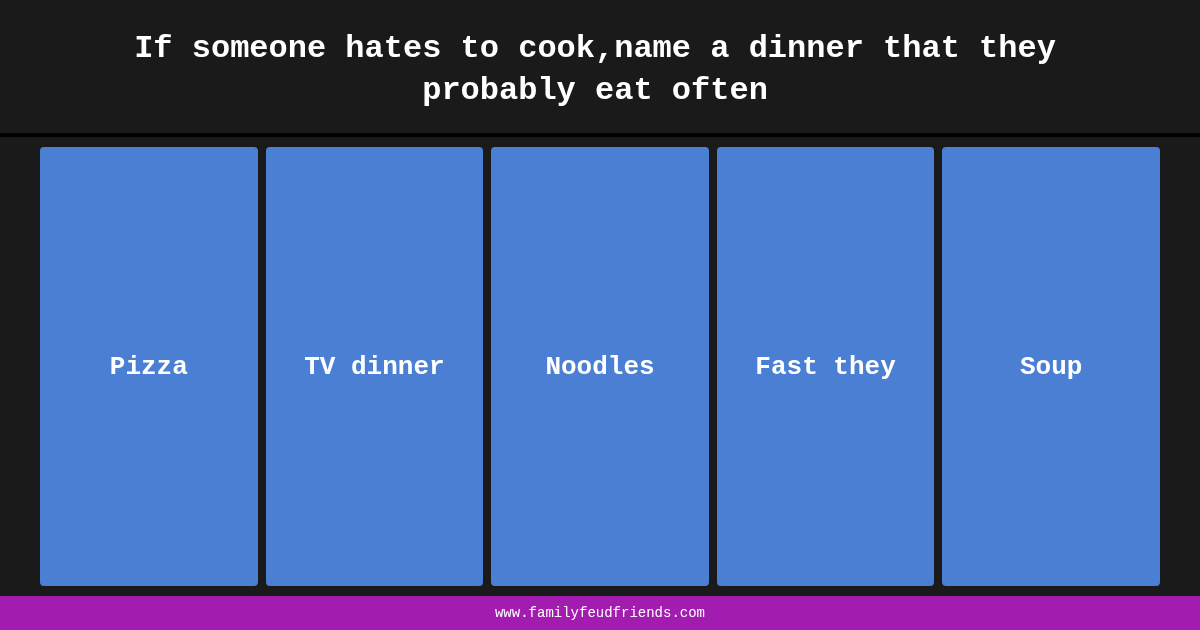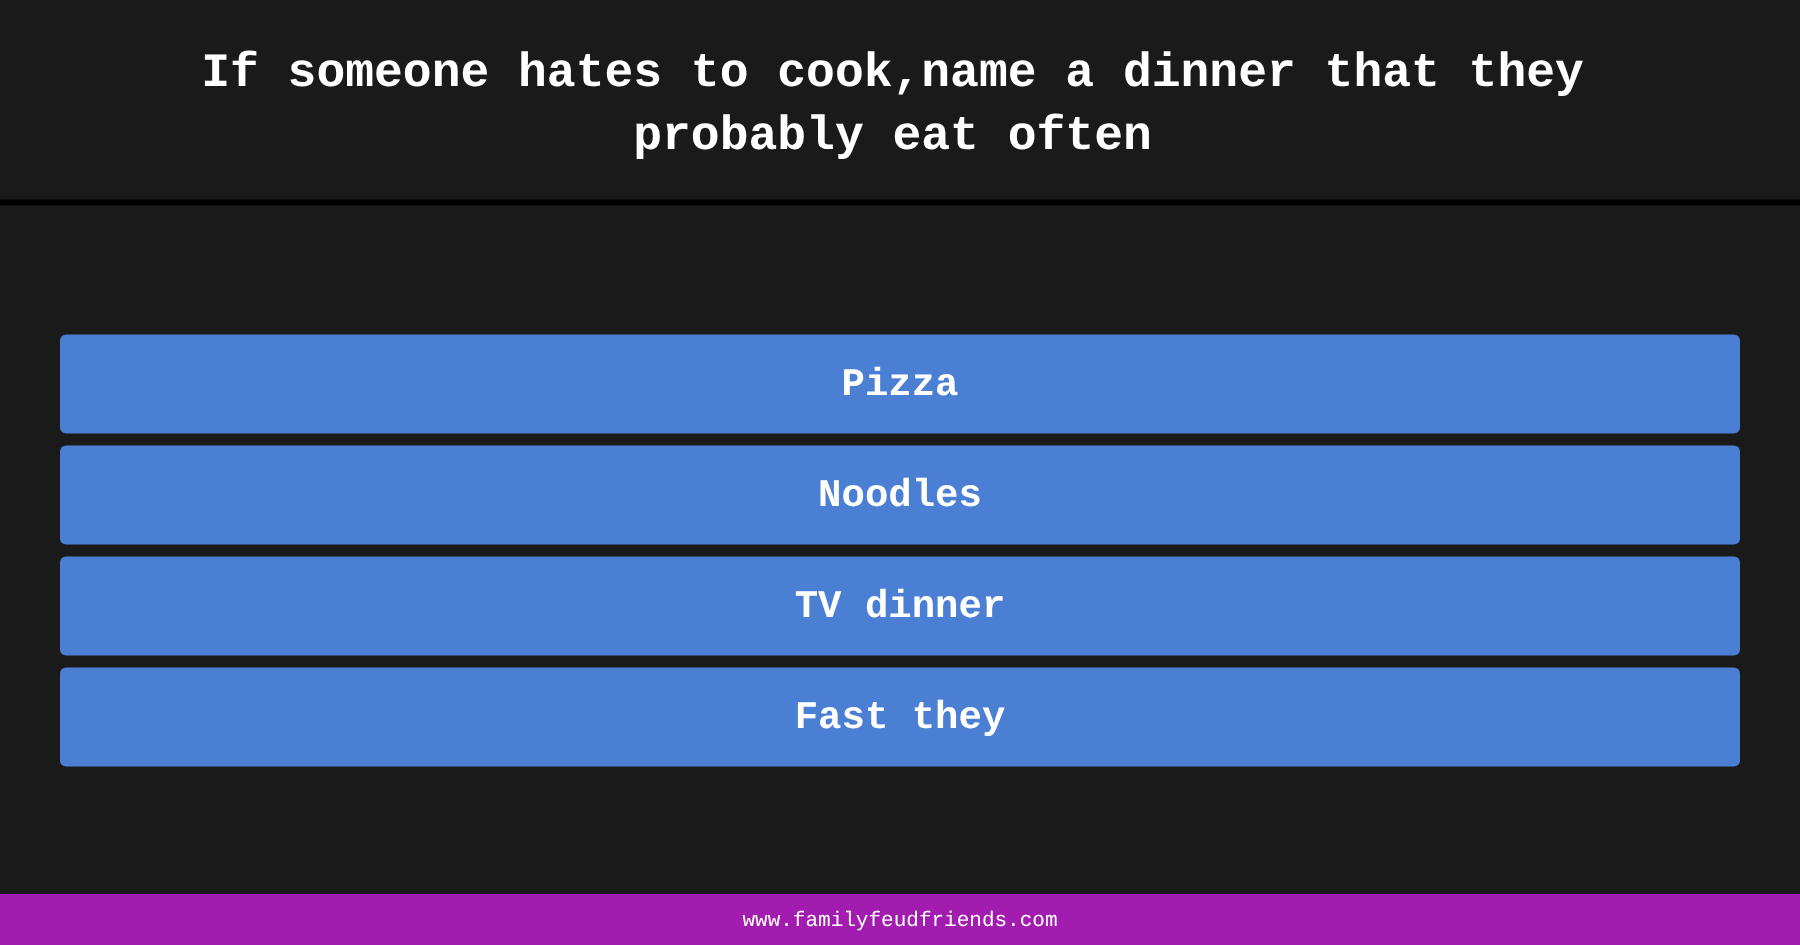--- a/index.html
+++ b/index.html
@@ -36,23 +36,23 @@
     .divider {
       height: 4px;
       background-color: #000000;
     }
 
     .answers-container {
       flex: 1;
       background-color: #1a1a1a;
       padding: 10px 40px 10px 40px;
       display: flex;
-      flex-direction: column;
+      flex-direction: row;
       gap: 8px;
-      justify-content: center;
+      justify-content: space-between;
     }
 
     .answer-button {
       background-color: #4a7fd4;
       border: none;
       border-radius: 4px;
       padding: 18px 20px;
       text-align: center;
       cursor: pointer;
       width: 100%;
@@ -81,20 +81,21 @@
 <body>
 
 <div class="header">
   <span class="header-title">If someone hates to cook,name a dinner that they probably eat often</span>
 </div>
 
 <div class="divider"></div>
 
 <div class="answers-container">
 <button class="answer-button"><span class="answer-text">Pizza</span></button>
+    <button class="answer-button"><span class="answer-text">TV dinner</span></button>
     <button class="answer-button"><span class="answer-text">Noodles</span></button>
-    <button class="answer-button"><span class="answer-text">TV dinner</span></button>
     <button class="answer-button"><span class="answer-text">Fast they</span></button>
+    <button class="answer-button"><span class="answer-text">Soup</span></button>
   </div>
 
 <div class="footer">
   <span class="footer-text">www.familyfeudfriends.com</span>
 </div>
 
 </body></html>

